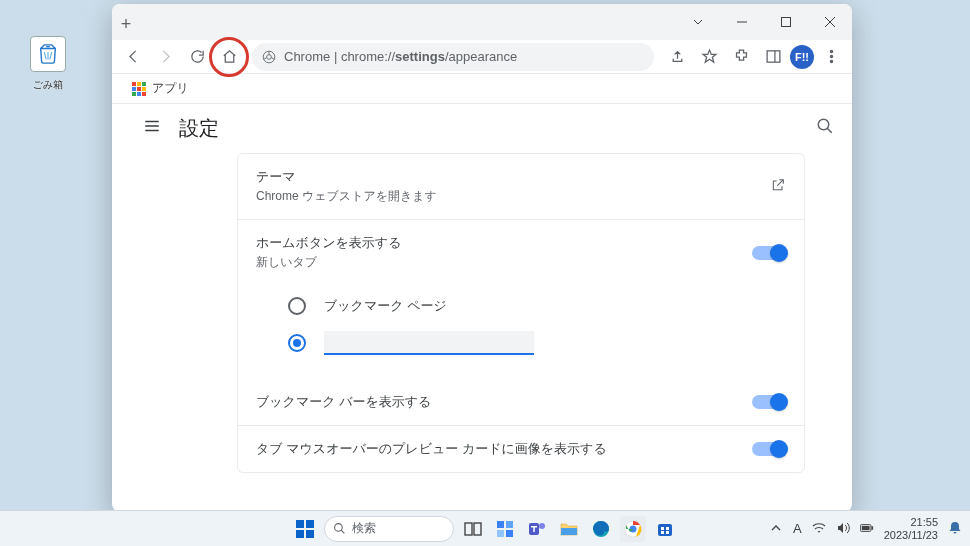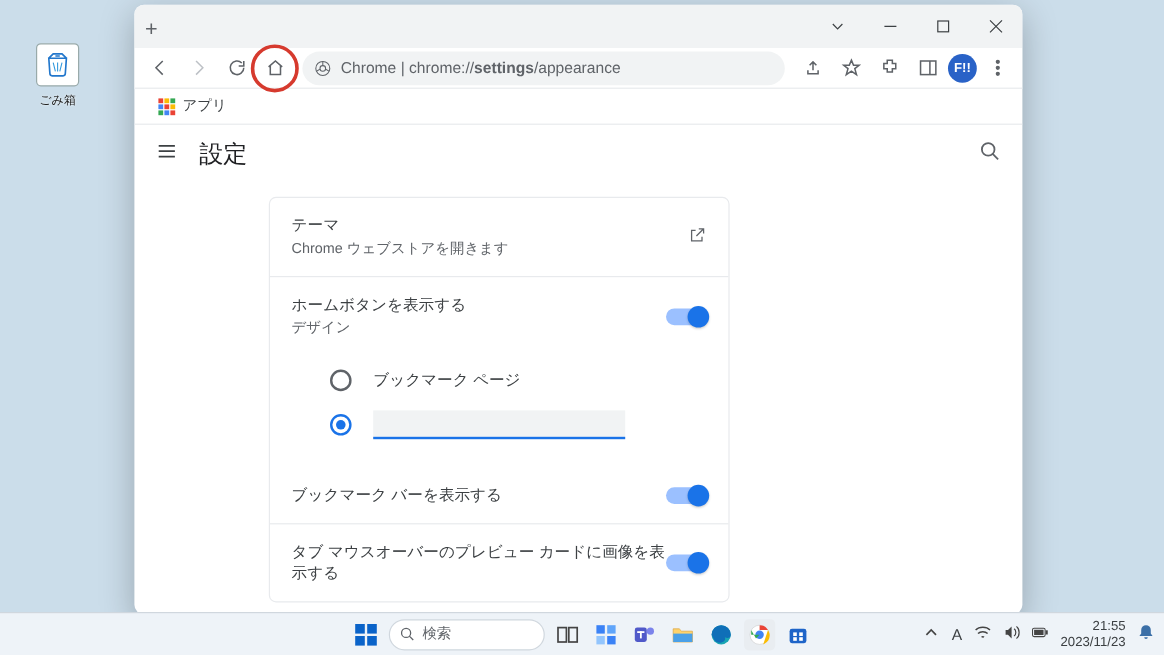--- a/index.html
+++ b/index.html
@@ -44,30 +44,30 @@
   .bookmarks-bar .apps-ic span:nth-child(1){background:#ea4335;}
   .bookmarks-bar .apps-ic span:nth-child(2){background:#fbbc05;}
   .bookmarks-bar .apps-ic span:nth-child(3){background:#34a853;}
   .bookmarks-bar .apps-ic span:nth-child(4){background:#4285f4;}
   .bookmarks-bar .apps-ic span:nth-child(5){background:#ea4335;}
   .bookmarks-bar .apps-ic span:nth-child(6){background:#fbbc05;}
   .bookmarks-bar .apps-ic span:nth-child(7){background:#34a853;}
   .bookmarks-bar .apps-ic span:nth-child(8){background:#4285f4;}
   .bookmarks-bar .apps-ic span:nth-child(9){background:#ea4335;}
 
-  .page{flex:1;overflow:hidden;position:relative;}
+  .page{flex:1;overflow:hidden;position:relative;padding-left:13px;}
   .settings-header{height:48px;display:flex;align-items:center;padding:0 18px;gap:18px;}
   .menu-ic svg{width:18px;height:18px;stroke:#3c4043;stroke-width:2;fill:none;}
   .settings-header h1{font-size:20px;font-weight:400;color:#202124;}
   .settings-header .search{margin-left:auto;}
   .settings-header .search svg{width:18px;height:18px;stroke:#5f6368;stroke-width:2;fill:none;}
 
   .page-body{height:calc(100% - 48px);overflow-y:auto;padding:0 0 10px 0;position:relative;}
   .section-label{font-size:14px;color:#3c4043;margin:24px 0 14px 112px;}
-  .card{width:384px;margin:12px auto 0 112px;border:1px solid #e8eaed;border-radius:6px;padding:0;}
+  .card{width:568px;margin:1px auto 0 112px;border:1px solid #e8eaed;border-radius:6px;padding:0;}
   .row{padding:14px 18px;font-size:13px;color:#3c4043;display:flex;align-items:center;}
   .row + .row{border-top:1px solid #e8eaed;}
   .row .txt{flex:1;}
   .row .sub{font-size:12px;color:#5f6368;margin-top:2px;}
   .row .launch svg,.row .toggle{flex-shrink:0;}
   .launch svg{width:16px;height:16px;stroke:#5f6368;stroke-width:1.6;fill:none;}
   .toggle{width:34px;height:14px;background:#9bc0ff;border-radius:7px;position:relative;}
   .toggle::after{content:"";position:absolute;width:18px;height:18px;background:#1a73e8;border-radius:50%;top:-2px;right:-2px;box-shadow:0 1px 2px rgba(0,0,0,.2);}
   .radio-block{padding:4px 18px 16px 50px;border-top:none;}
   .radio-item{display:flex;align-items:center;gap:18px;font-size:13px;color:#3c4043;padding:8px 0;}
@@ -236,21 +236,21 @@
             <div>テーマ</div>
             <div class="sub">Chrome ウェブストアを開きます</div>
           </div>
           <div class="launch"><svg viewBox="0 0 24 24">
                 <path d="M14 4h6v6M20 4l-9 9M18 14v5H5V6h5"></path>
               </svg></div>
         </div>
         <div class="row" style="border-top:1px solid #e8eaed">
           <div class="txt">
             <div>ホームボタンを表示する</div>
-            <div class="sub">デザイン</div>
+            <div class="sub">新しいタブ</div>
           </div>
           <div class="toggle"></div>
         </div>
         <div class="radio-block">
           <div class="radio-item">
             <div class="radio"></div>
             <span>ブックマーク ページ</span>
           </div>
           <div class="radio-item">
             <div class="radio sel"></div>

